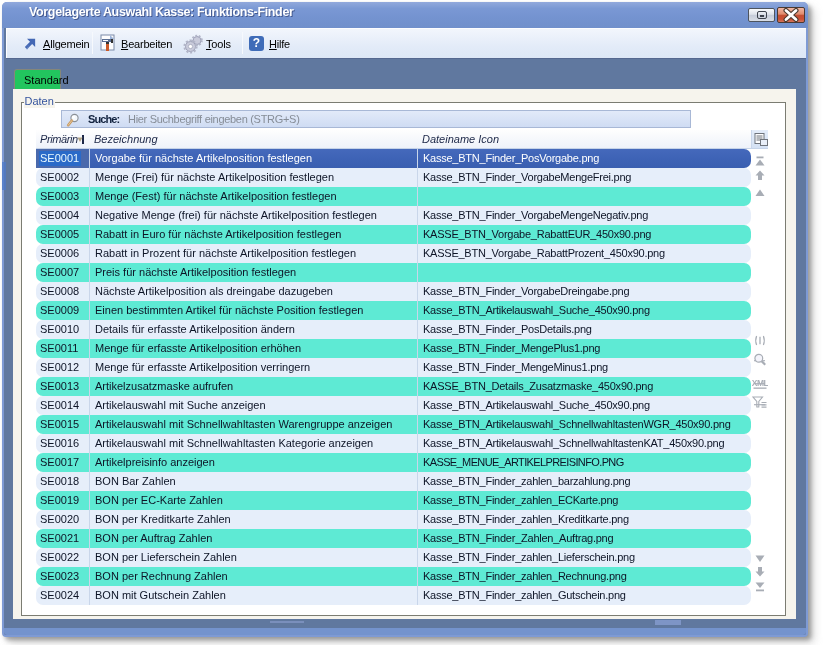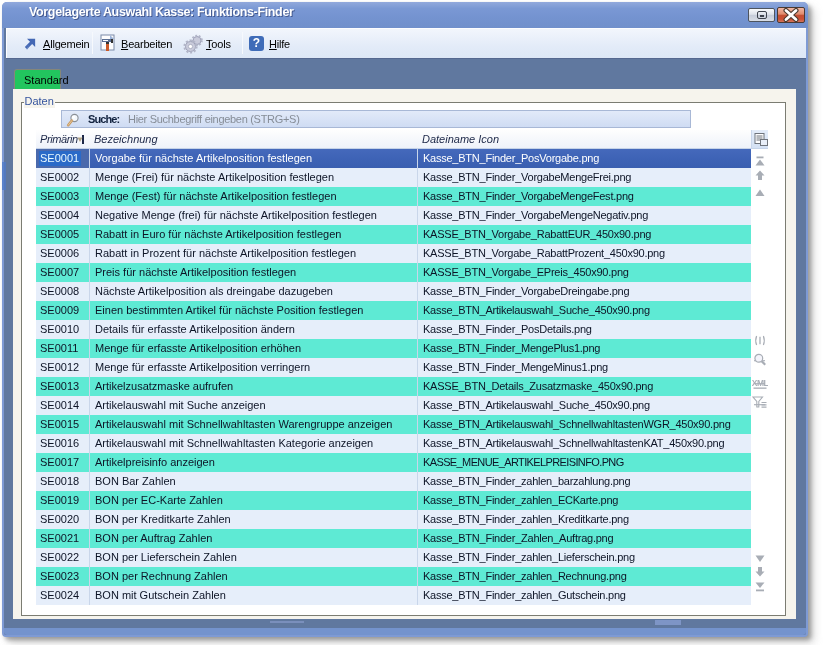--- a/index.html
+++ b/index.html
@@ -48,21 +48,21 @@
 #search{left:37px;top:110px;width:630px;height:18px;
   background:linear-gradient(#e2eaf9,#cfdcf3);border:1px solid #a8b8d6;margin-left:24px;}
 #search .lbl{position:absolute;left:26px;top:2px;font-size:11px;font-weight:bold;color:#13233f;letter-spacing:-0.9px}
 #search .ph{position:absolute;left:66px;top:2px;font-size:11px;color:#868d97;letter-spacing:-0.3px}
 
 .hcell{position:absolute;top:130px;height:19px;background:linear-gradient(#fefefe,#eef2fa);
   border-bottom:1px solid #c5d3e8;font-style:italic;}
 .hcell span{position:absolute;left:4px;top:3px;font-size:11px;color:#1c2747;white-space:nowrap;overflow:hidden}
 .vsep{position:absolute;width:1px;background:#c9d6ea}
 
-.row{position:absolute;left:36px;width:715px;height:19px;font-size:11px;color:#0d1426;}
+.row{position:absolute;left:36px;width:715px;height:19px;font-size:11px;color:#0d1426;border-radius:7px;}
 .row span{position:absolute;top:3px;white-space:nowrap}
 .row .c1{left:4px}.row .c2{left:59px}.row .c3{left:387px;letter-spacing:-0.24px}
 .r-even{background:#e6eefa}
 .r-odd{background:#5eead4}
 #selrow{background:linear-gradient(#4569bb,#3e63b6 50%,#3a5fb0);color:#fff;}
 #selcell{position:absolute;left:0;top:0;width:53px;height:19px;
   background:#4a69ac;}
 #selcell b{position:absolute;left:3px;top:2px;height:15px;width:42px;background:#2a6ac8;}
 #selcell span{position:absolute;left:4px;top:3px;color:#eafaff}
 
@@ -172,41 +172,39 @@
       <span class="c3">Kasse_BTN_Finder_PosVorgabe.png</span>
     </div>
     <div class="row r-even" style="top:168px">
       <span class="c1">SE0002</span>
       <span class="c2">Menge (Frei) für nächste Artikelposition festlegen</span>
       <span class="c3">Kasse_BTN_Finder_VorgabeMengeFrei.png</span>
     </div>
     <div class="row r-odd" style="top:187px">
       <span class="c1">SE0003</span>
       <span class="c2">Menge (Fest) für nächste Artikelposition festlegen</span>
-      <span class="c3">Kasse_BTN_Finder_VorgabeMengeFest.png</span>
     </div>
     <div class="row r-even" style="top:206px">
       <span class="c1">SE0004</span>
       <span class="c2">Negative Menge (frei) für nächste Artikelposition festlegen</span>
       <span class="c3">Kasse_BTN_Finder_VorgabeMengeNegativ.png</span>
     </div>
     <div class="row r-odd" style="top:225px">
       <span class="c1">SE0005</span>
       <span class="c2">Rabatt in Euro für nächste Artikelposition festlegen</span>
       <span class="c3">KASSE_BTN_Vorgabe_RabattEUR_450x90.png</span>
     </div>
     <div class="row r-even" style="top:244px">
       <span class="c1">SE0006</span>
       <span class="c2">Rabatt in Prozent für nächste Artikelposition festlegen</span>
       <span class="c3">KASSE_BTN_Vorgabe_RabattProzent_450x90.png</span>
     </div>
     <div class="row r-odd" style="top:263px">
       <span class="c1">SE0007</span>
       <span class="c2">Preis für nächste Artikelposition festlegen</span>
-      <span class="c3">KASSE_BTN_Vorgabe_EPreis_450x90.png</span>
     </div>
     <div class="row r-even" style="top:282px">
       <span class="c1">SE0008</span>
       <span class="c2">Nächste Artikelposition als dreingabe dazugeben</span>
       <span class="c3">Kasse_BTN_Finder_VorgabeDreingabe.png</span>
     </div>
     <div class="row r-odd" style="top:301px">
       <span class="c1">SE0009</span>
       <span class="c2">Einen bestimmten Artikel für nächste Position festlegen</span>
       <span class="c3">Kasse_BTN_Artikelauswahl_Suche_450x90.png</span>

